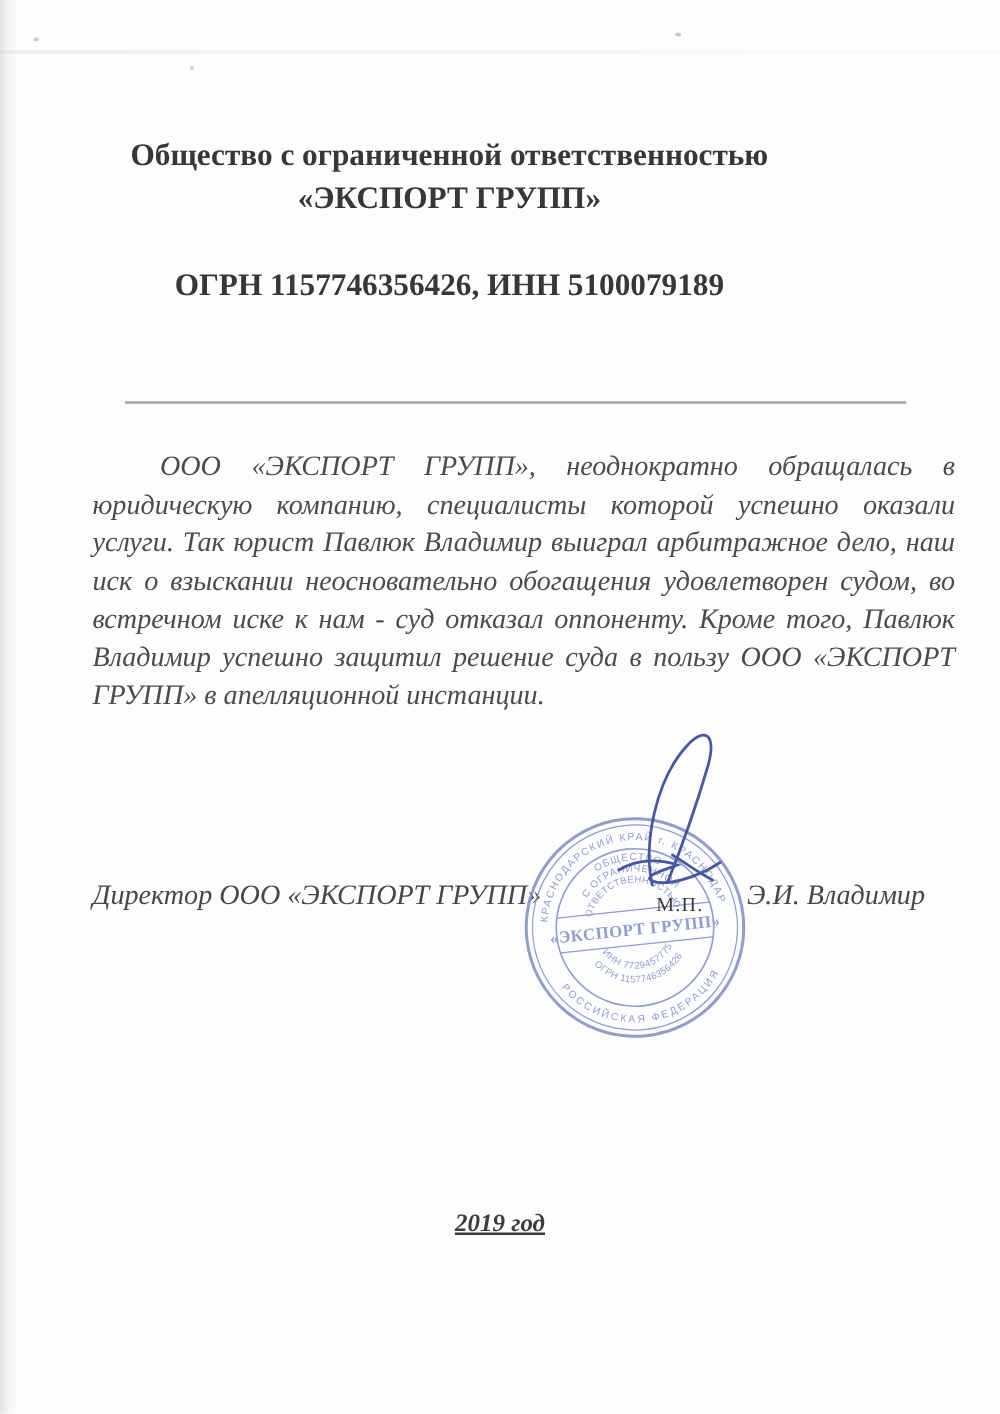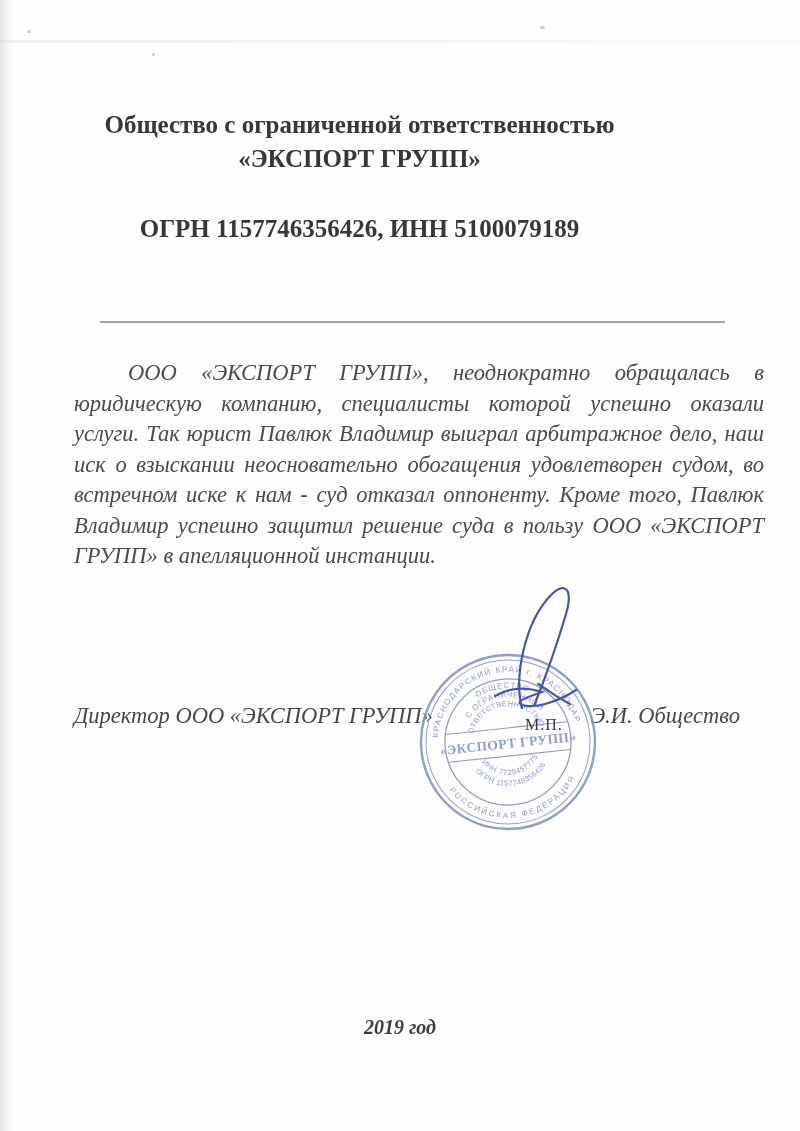--- a/index.html
+++ b/index.html
@@ -46,22 +46,22 @@
   }
   .stamp-wrap svg{display:block;}
   .mp-label{
     position:absolute;left:525px;top:716px;
     color:#3a3a3f;font-size:16px;letter-spacing:1px;z-index:3;
   }
   .signature-wrap{
     position:absolute;left:440px;top:570px;width:185px;height:155px;z-index:4;
   }
   .footer-year{
-    position:absolute;top:1016px;left:0;width:800px;text-align:center;
-    color:#3c3c41;font-weight:bold;font-style:italic;font-size:20px;
+    position:absolute;top:968px;left:0;width:800px;text-align:center;
+    color:#3c3c41;font-weight:bold;font-style:italic;font-size:20px;text-decoration:underline;
   }
   .speck{position:absolute;background:#c9c9cf;border-radius:50%;}
 </style>
 </head>
 <body>
 
 <div class="page">
 
   <div class="letterhead">
     <div>Общество с ограниченной ответственностью</div>
@@ -71,21 +71,21 @@
   </div>
 
   <div class="rule"></div>
 
   <div class="body-text">
     <p>ООО «ЭКСПОРТ ГРУПП», неоднократно обращалась в юридическую компанию, специалисты которой успешно оказали услуги. Так юрист Павлюк Владимир выиграл арбитражное дело, наш иск о взыскании неосновательно обогащения удовлетворен судом, во встречном иске к нам - суд отказал оппоненту. Кроме того, Павлюк Владимир успешно защитил решение суда в пользу ООО «ЭКСПОРТ ГРУПП» в апелляционной инстанции.</p>
   </div>
 
   <div class="sign-row">
     <span>Директор ООО «ЭКСПОРТ ГРУПП»</span>
-    <span>Э.И. Общество</span>
+    <span>Э.И. Владимир</span>
   </div>
 
   <div class="stamp-wrap">
     <svg width="184" height="184" viewBox="0 0 184 184">
       <defs>
         <path id="arcOuterTop" d="M 22 92 A 70 70 0 0 1 162 92"></path>
         <path id="arcOuterBottom" d="M 16 92 A 76 76 0 0 0 168 92"></path>
         <path id="arcRing1" d="M 38 92 A 54 54 0 0 1 146 92"></path>
         <path id="arcRing2" d="M 47 92 A 45 45 0 0 1 137 92"></path>
         <path id="arcRing3" d="M 56 92 A 36 36 0 0 1 128 92"></path>

